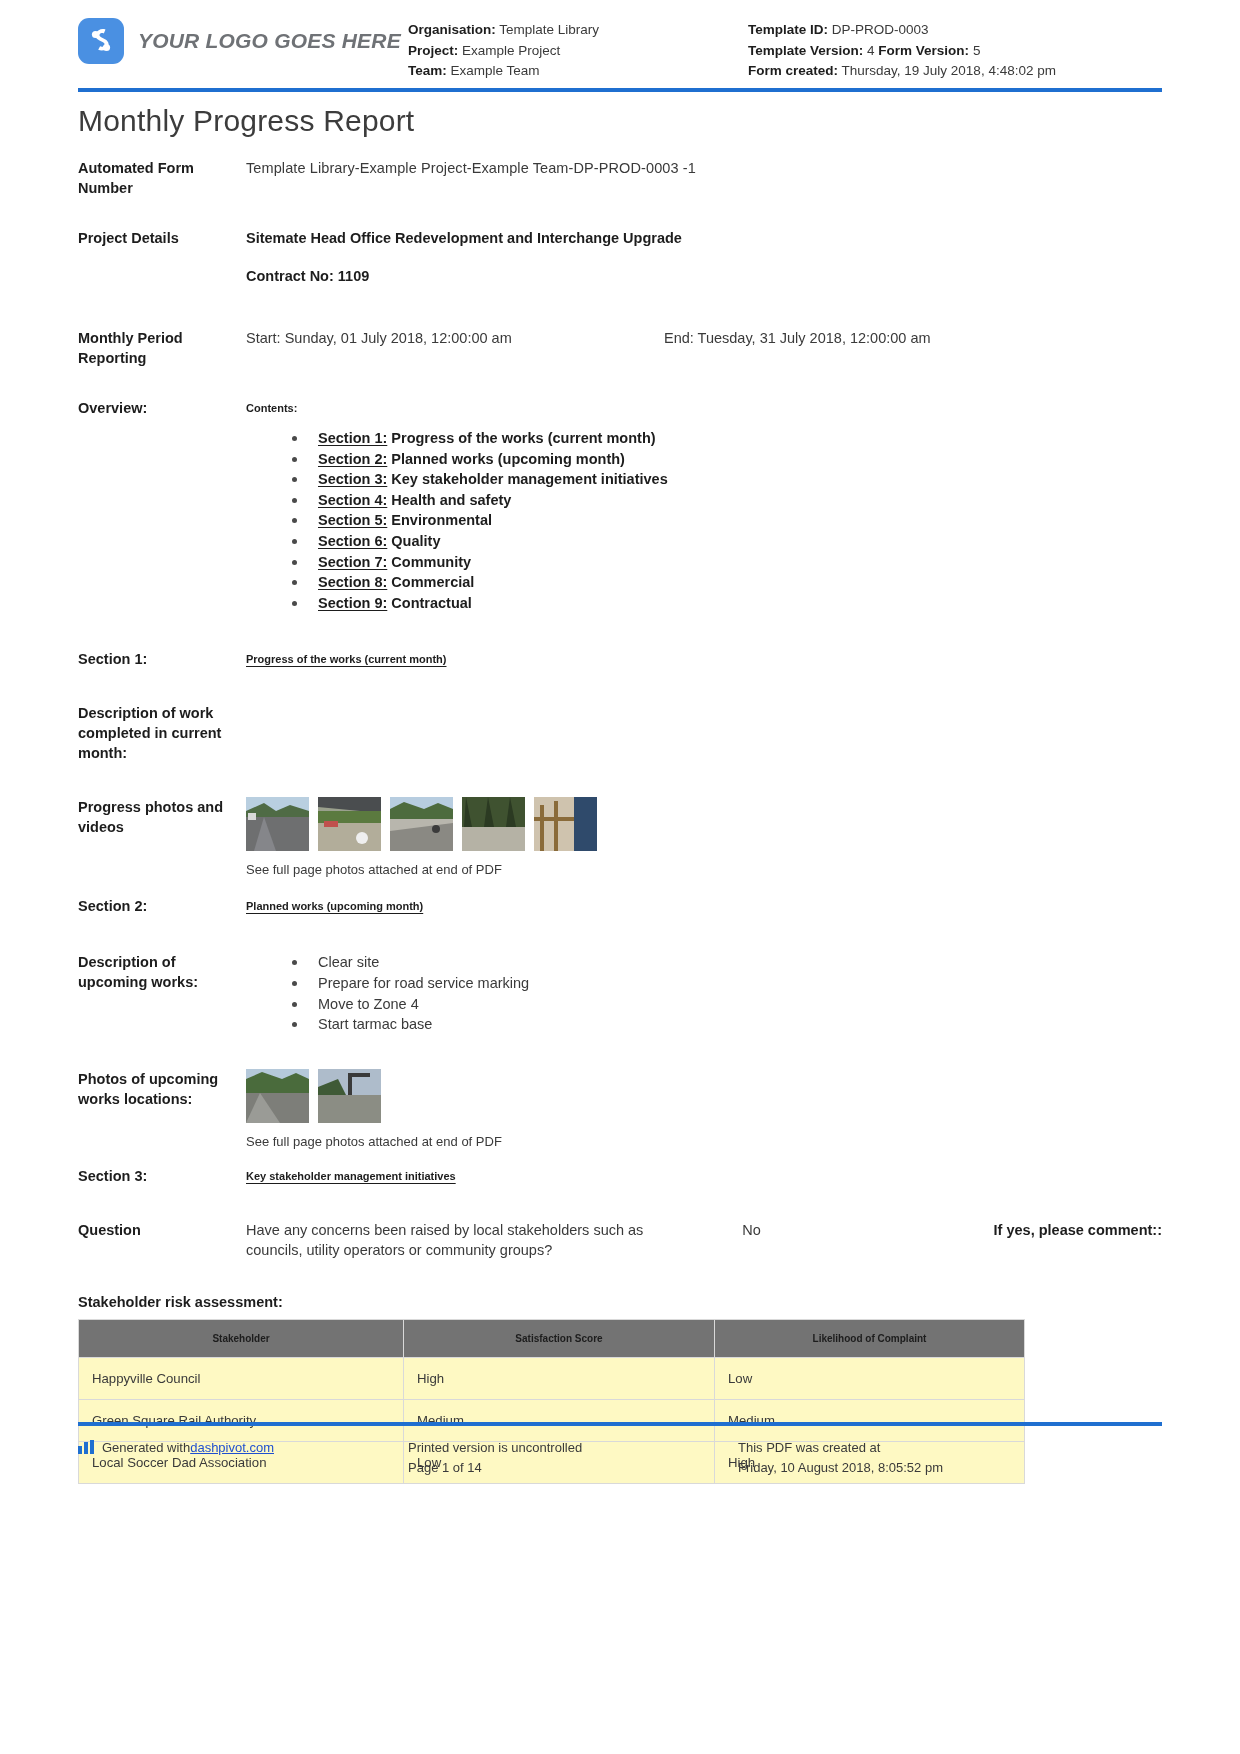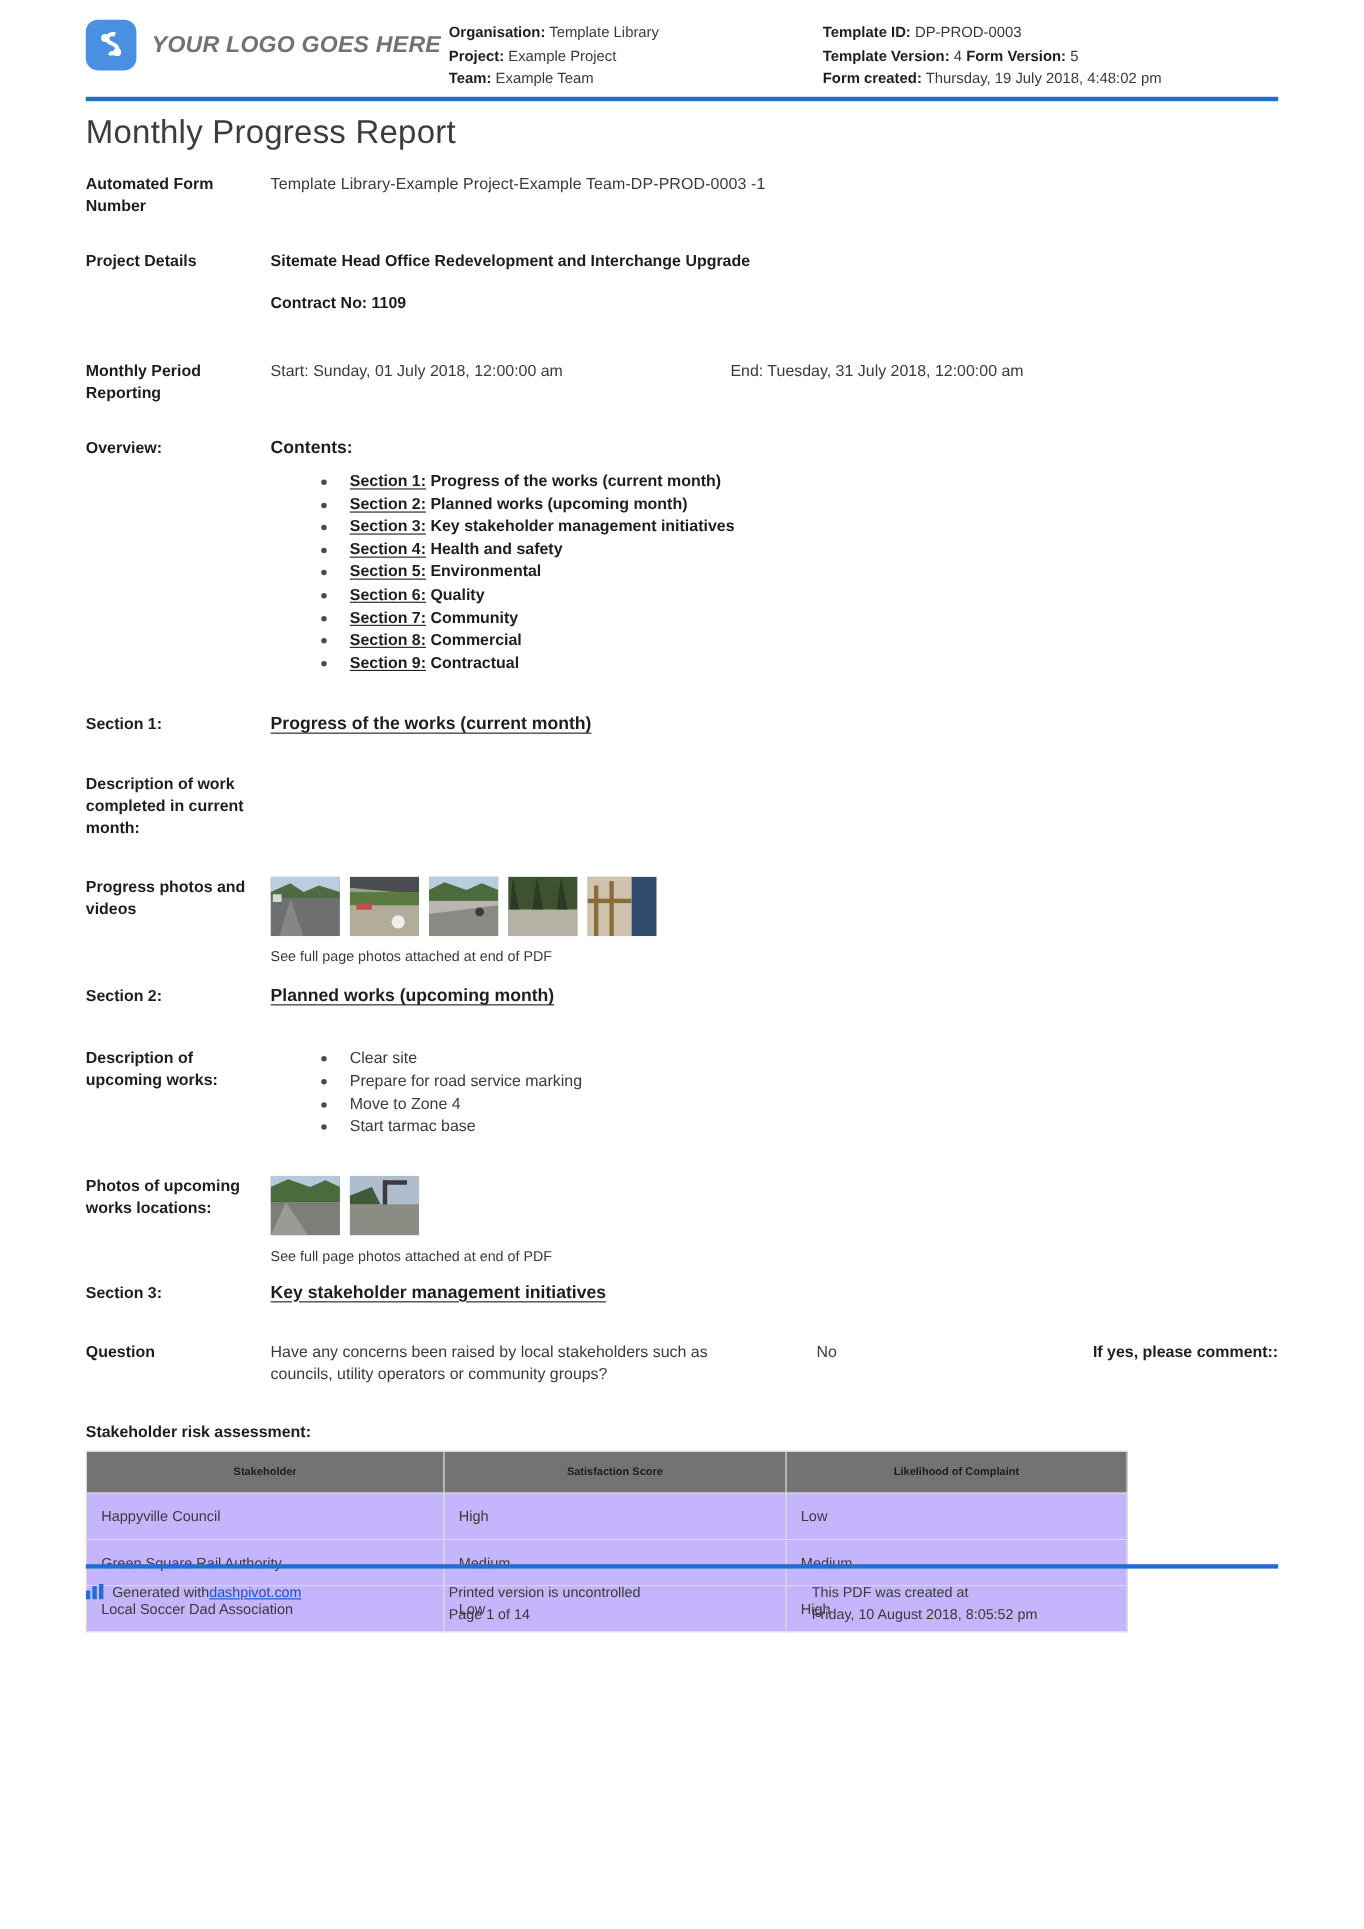--- a/index.html
+++ b/index.html
@@ -51,21 +51,21 @@
   .row { display:flex; align-items:flex-start; }
   .lbl {
     width:168px; flex:0 0 168px;
     font-size:14.5px; font-weight:bold; color:#1d1d1d;
     line-height:20px;
   }
   .val { flex:1 1 auto; font-size:14.5px; color:#3a3a3a; line-height:20px; }
   .val.b { font-weight:bold; color:#1d1d1d; }
   .underlined-head {
     font-weight:bold; color:#1d1d1d; text-decoration:underline;
-    text-underline-offset:3px; font-size:16px;
+    text-underline-offset:3px; font-size:11px;
   }
 
   .r-formnum { margin-top:20px; }
   .formnum-text { letter-spacing:.1px; }
   .gap-s { height:18px; }
   .gap-m { height:30px; }
   .gap-l { height:42px; }
 
   .period-row .val { display:flex; }
   .period-start { width:418px; flex:0 0 418px; }
@@ -116,21 +116,21 @@
   table.risk {
     width:946px; border-collapse:collapse; table-layout:fixed;
     border:1px solid #d9d9d9;
   }
   table.risk th {
     background:#737373; text-align:center; font-size:10px; font-weight:bold;
     color:#1d1d1d; padding:13px 13px; border:1px solid #d9d9d9;
   }
   table.risk td {
     font-size:13.2px; color:#3a3a3a; padding:13px 13px;
-    border:1px solid #d9d9d9; background:#c4b5fd;margin-top:40px;
+    border:1px solid #d9d9d9; background:#fef9c3;margin-top:40px;
   }
   table.risk col.c1 { width:325px; }
   table.risk col.c2 { width:311px; }
   table.risk col.c3 { width:310px; }
 
   
   .footer-rule {
     position:absolute; left:78px; right:78px; bottom:76px;
     height:4px; background:#1f6fd0;
   }

